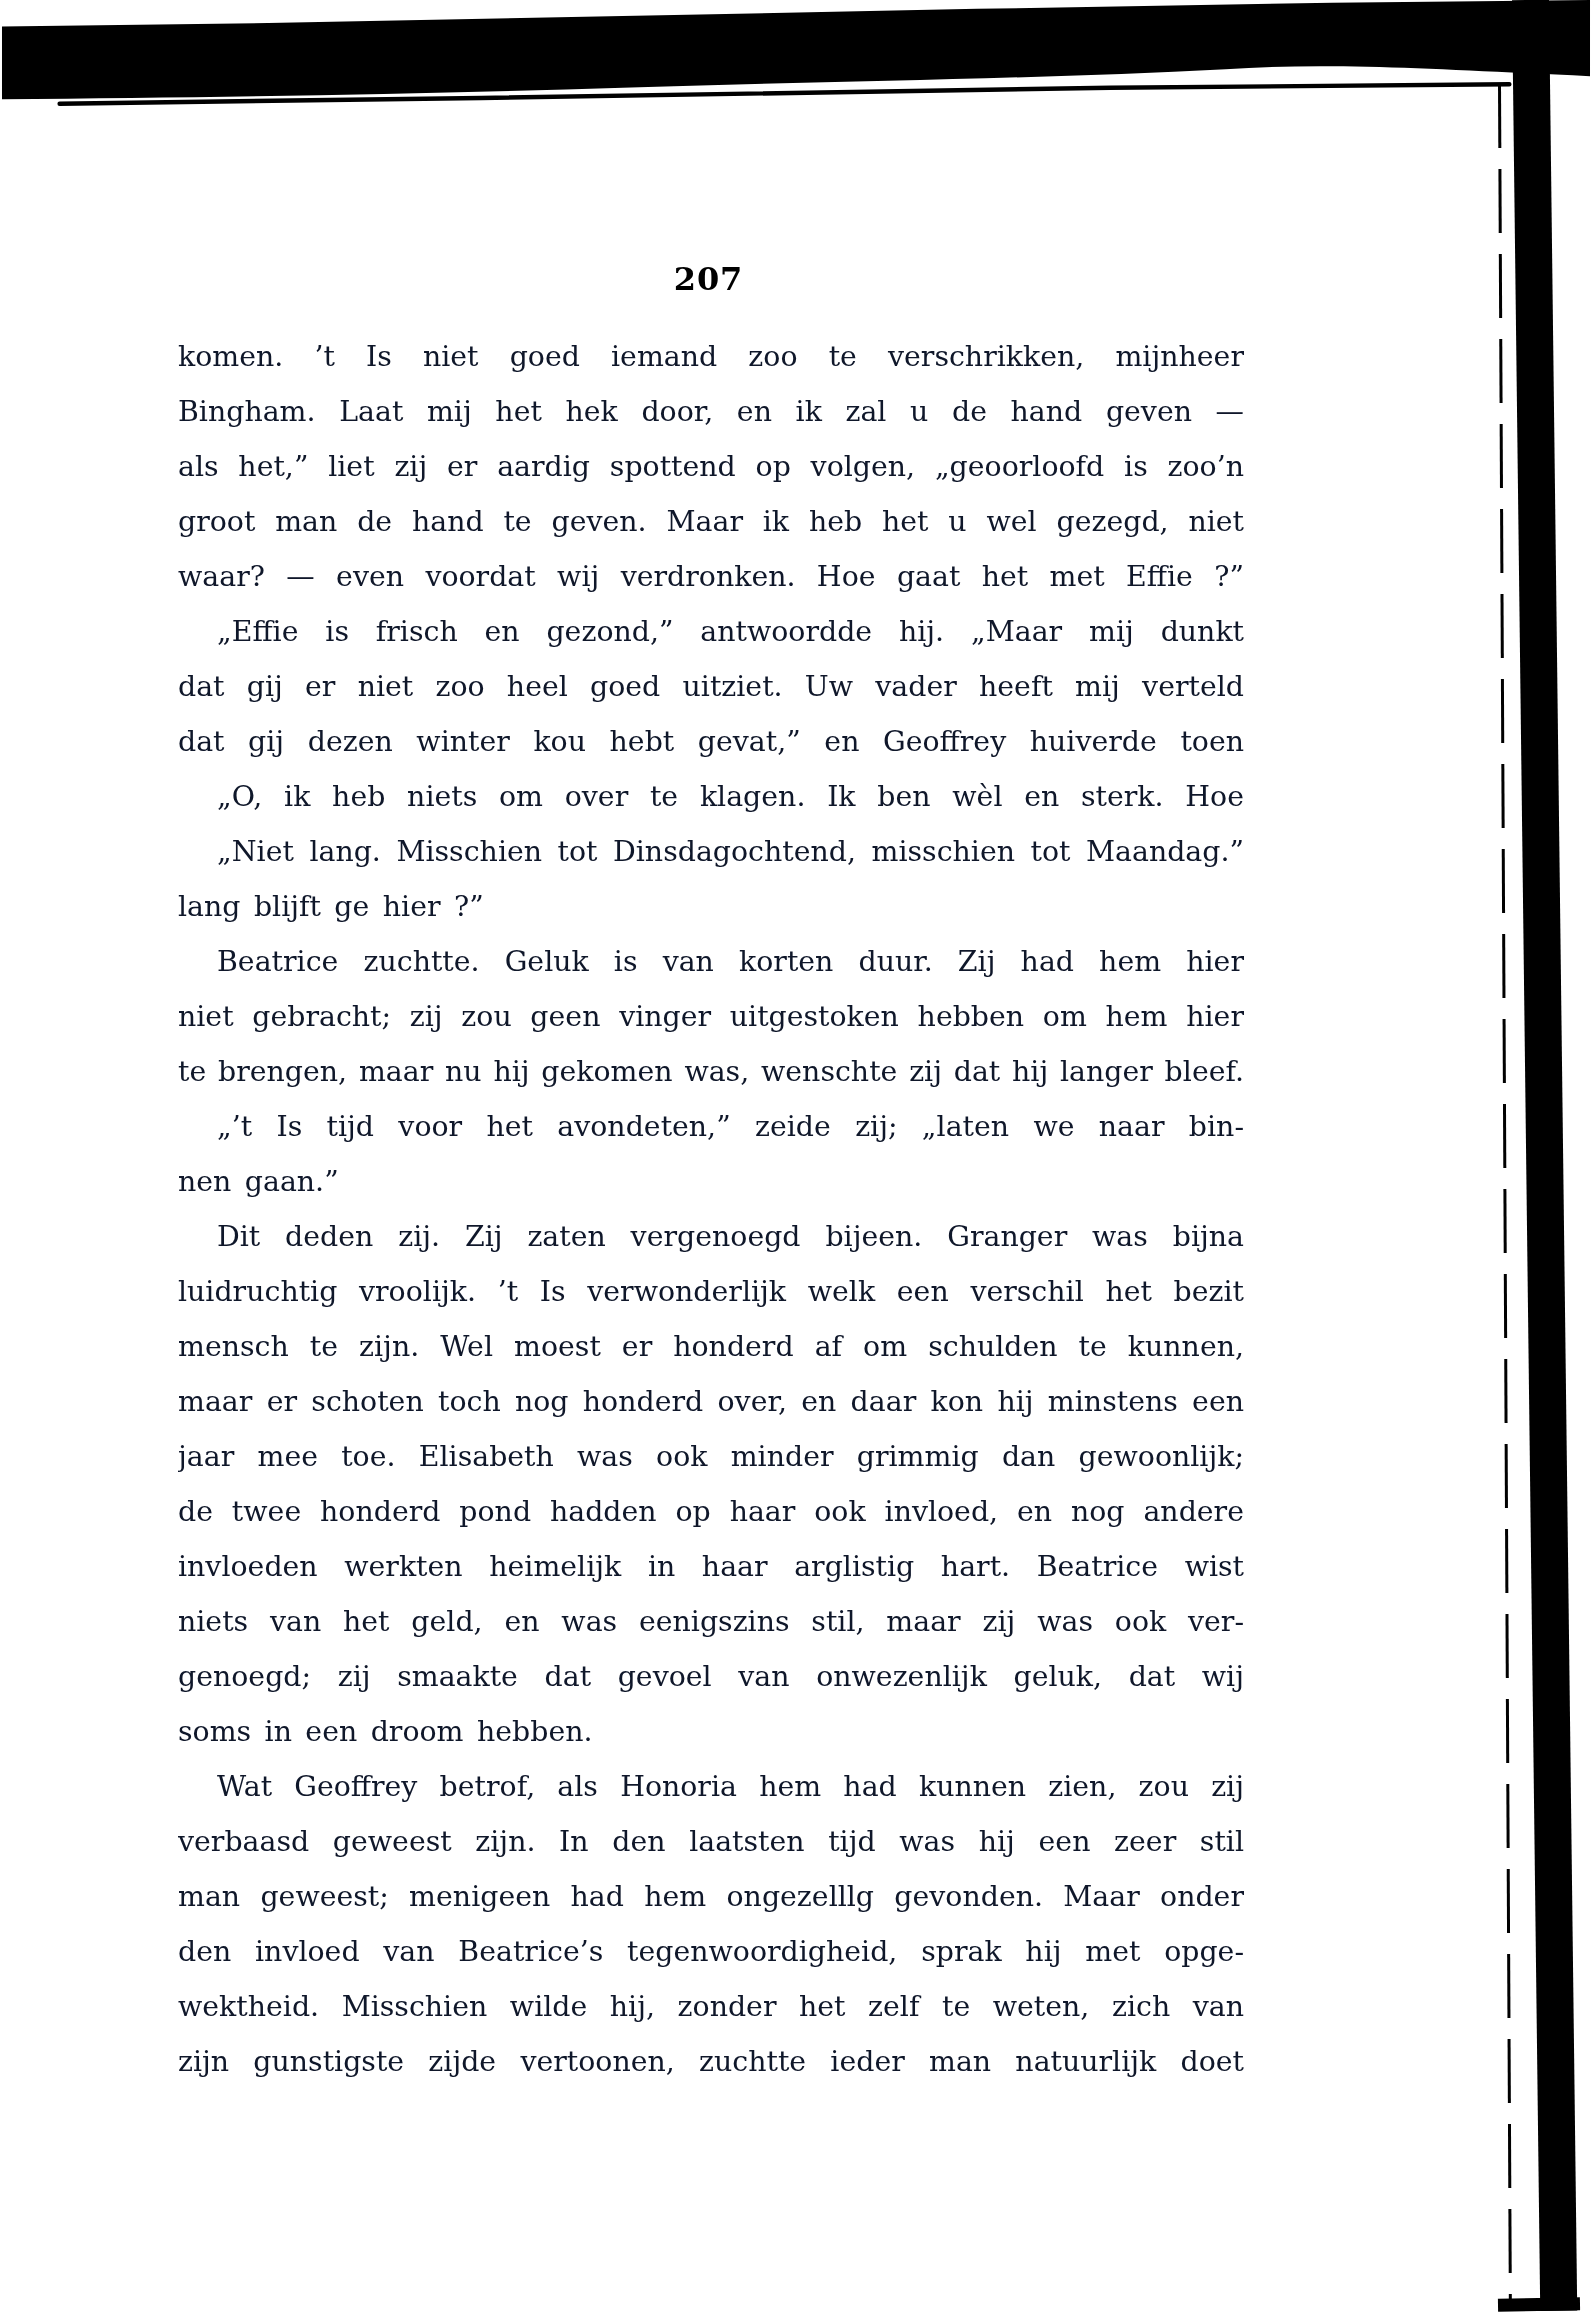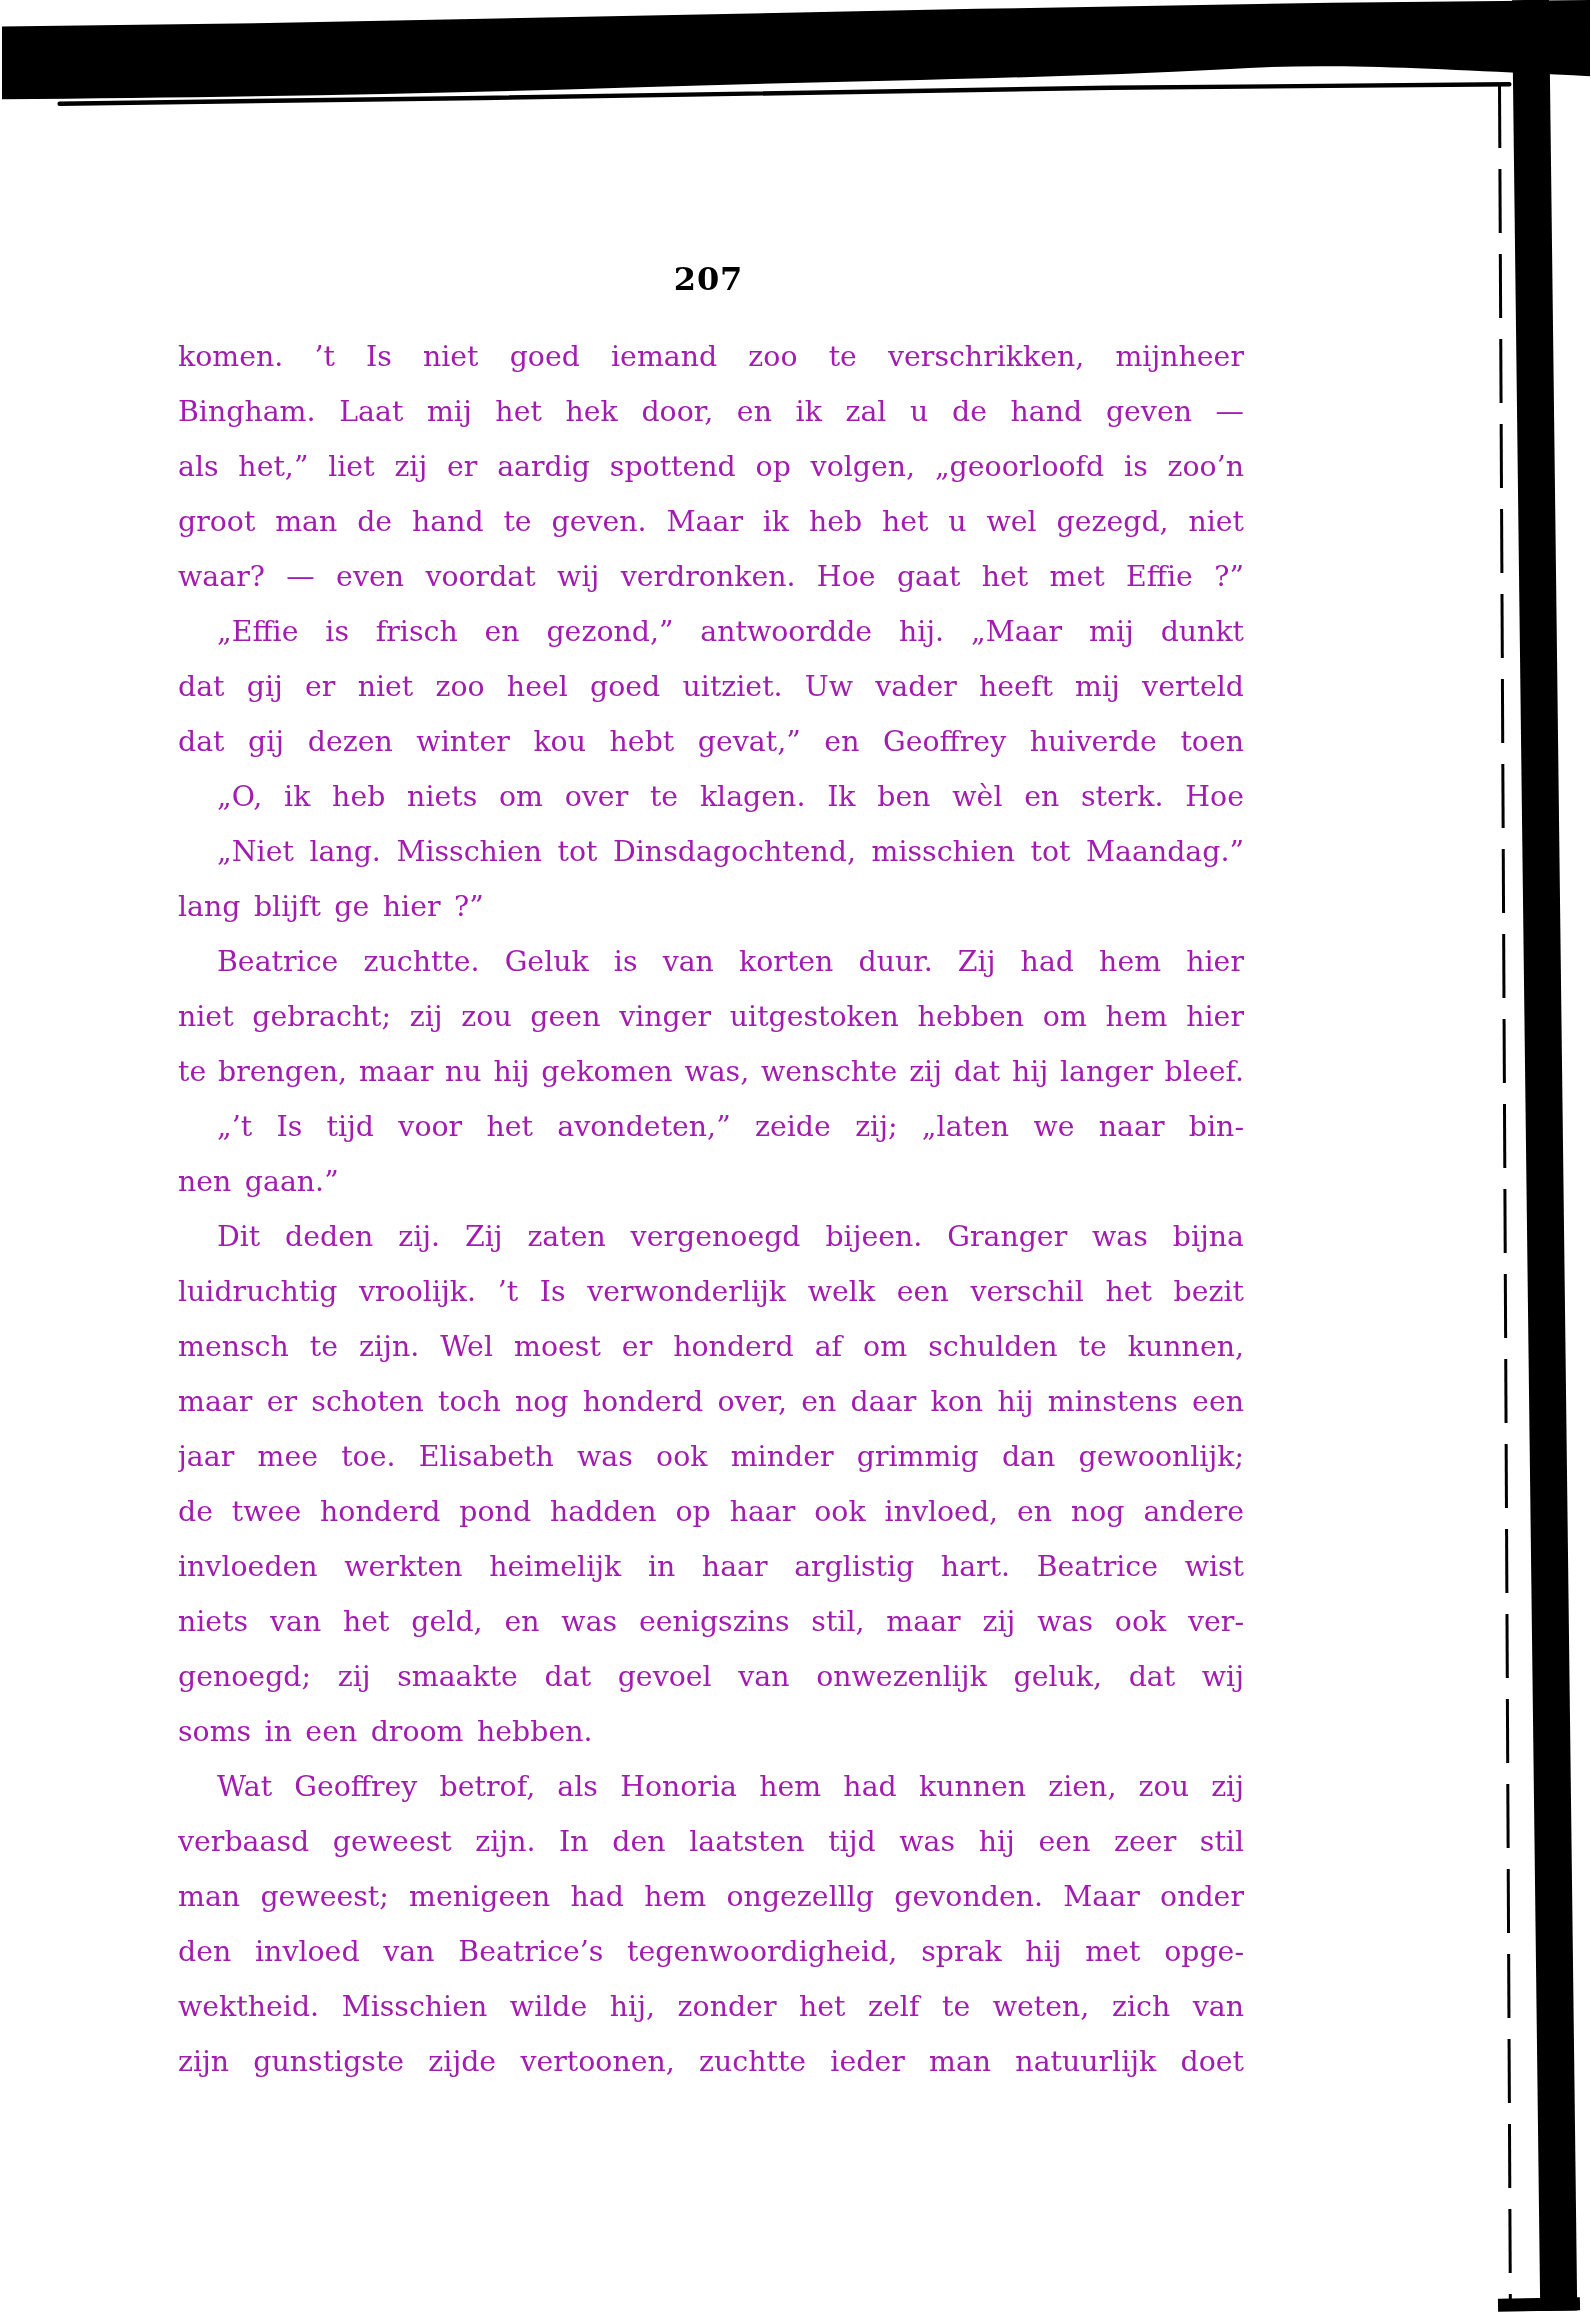--- a/index.html
+++ b/index.html
@@ -68,21 +68,21 @@
     font-weight: 600;
     color: #000;
     letter-spacing: 0.9px;
     margin-top: 20px;
   }
   .text-block {
     position: absolute;
     left: 178px;
     top: 329px;
     width: 1066px;
-    color: #a21caf;
+    color: #0f172a;
     font-size: 28.4px;
   }
   .line {
     height: 55px;
     line-height: 55px;
     text-align: justify;
     text-align-last: justify;
     box-sizing: border-box;
     width: 1066px;
     white-space: normal;

